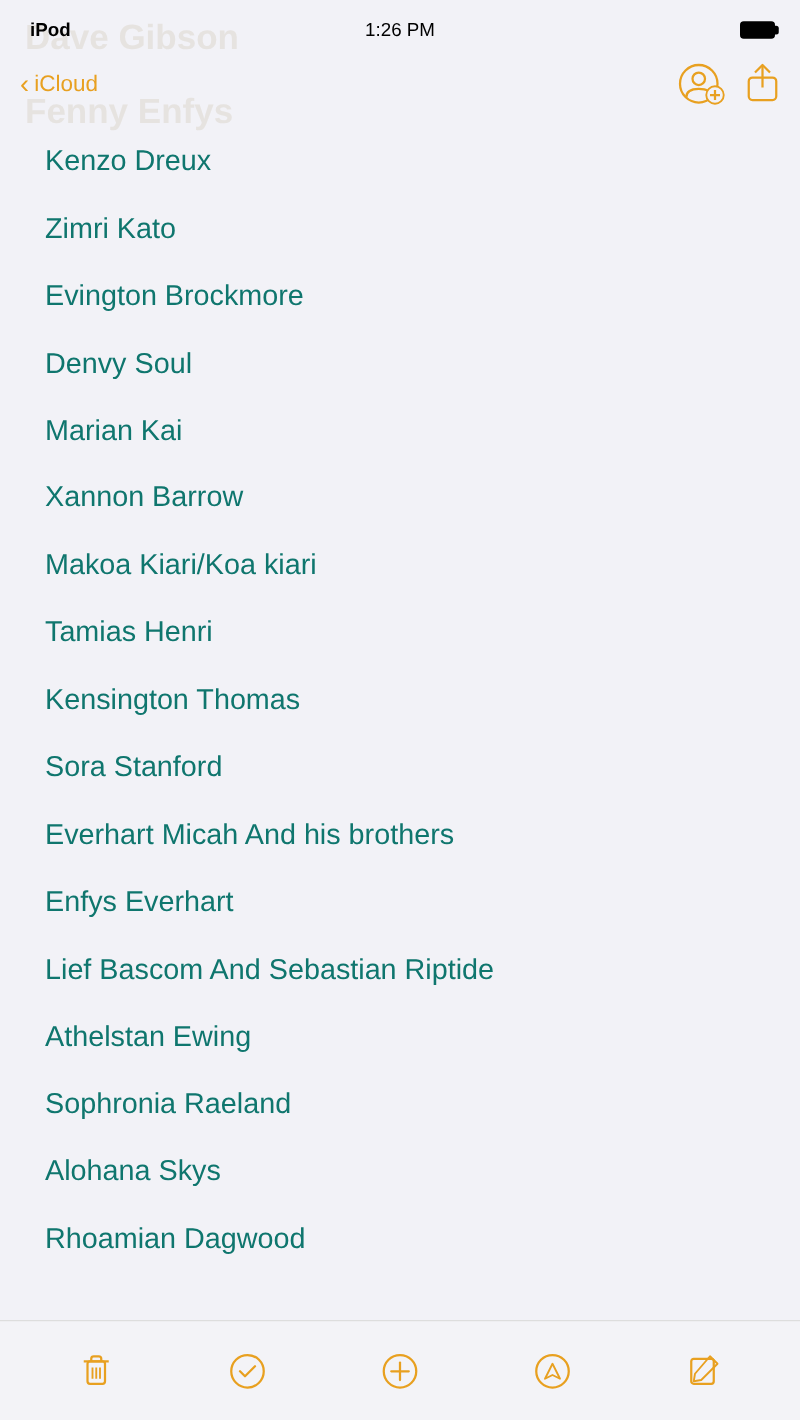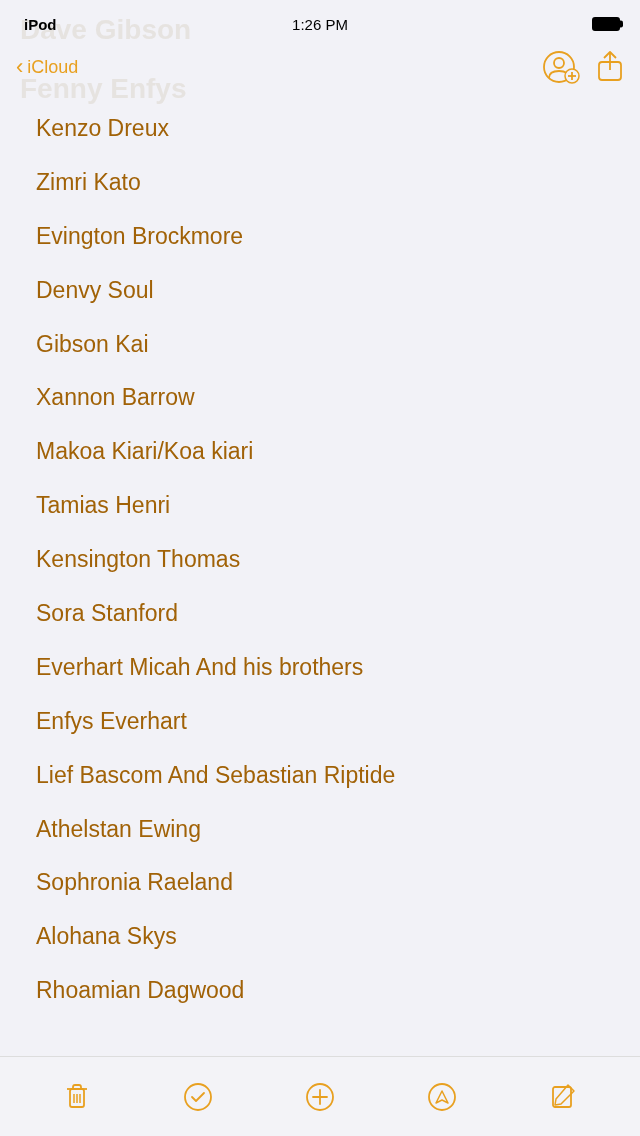--- a/index.html
+++ b/index.html
@@ -128,21 +128,21 @@
       position: relative;
       z-index: 5;
       padding: 8px 0;
       overflow-y: auto;
       height: calc(1136px - 44px - 50px - 80px);
     }
 
     .list-item {
       padding: 12px 36px;
       font-size: 23px;
-      color: #a16207;
+      color: #0f766e;
       font-weight: 400;
       line-height: 1.3;
       border-bottom: none;
     }
 
     
     .bottom-toolbar {
       position: absolute;
       bottom: 0;
       left: 0;
@@ -221,21 +221,21 @@
       </svg>
     </div>
   </div>
 </div>
 
 <div class="content-area">
   <div class="list-item">Kenzo Dreux</div>
   <div class="list-item">Zimri Kato</div>
   <div class="list-item">Evington Brockmore</div>
   <div class="list-item">Denvy Soul</div>
-  <div class="list-item">Gibson Kai</div>
+  <div class="list-item">Marian Kai</div>
   <div class="list-item">Xannon Barrow</div>
   <div class="list-item">Makoa Kiari/Koa kiari</div>
   <div class="list-item">Tamias Henri</div>
   <div class="list-item">Kensington Thomas</div>
   <div class="list-item">Sora Stanford</div>
   <div class="list-item">Everhart Micah And his brothers</div>
   <div class="list-item">Enfys Everhart</div>
   <div class="list-item">Lief Bascom And Sebastian Riptide</div>
   <div class="list-item">Athelstan Ewing</div>
   <div class="list-item">Sophronia Raeland</div>

